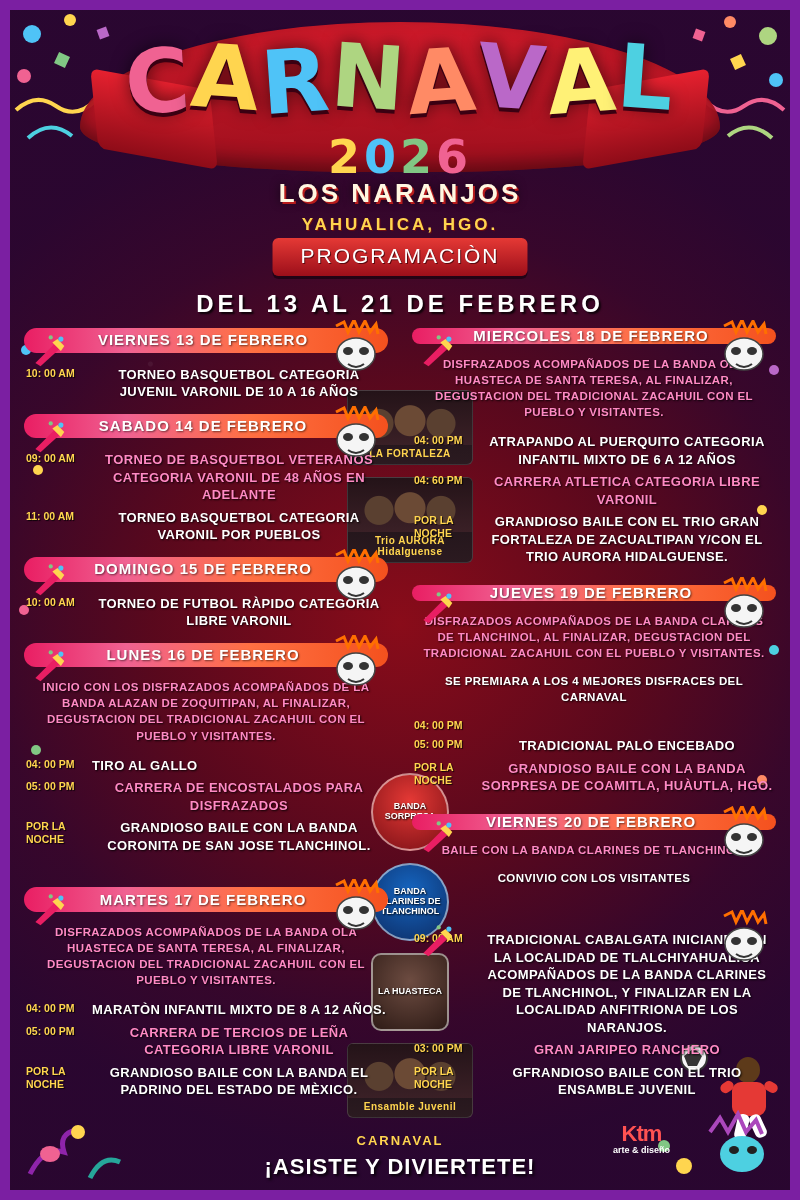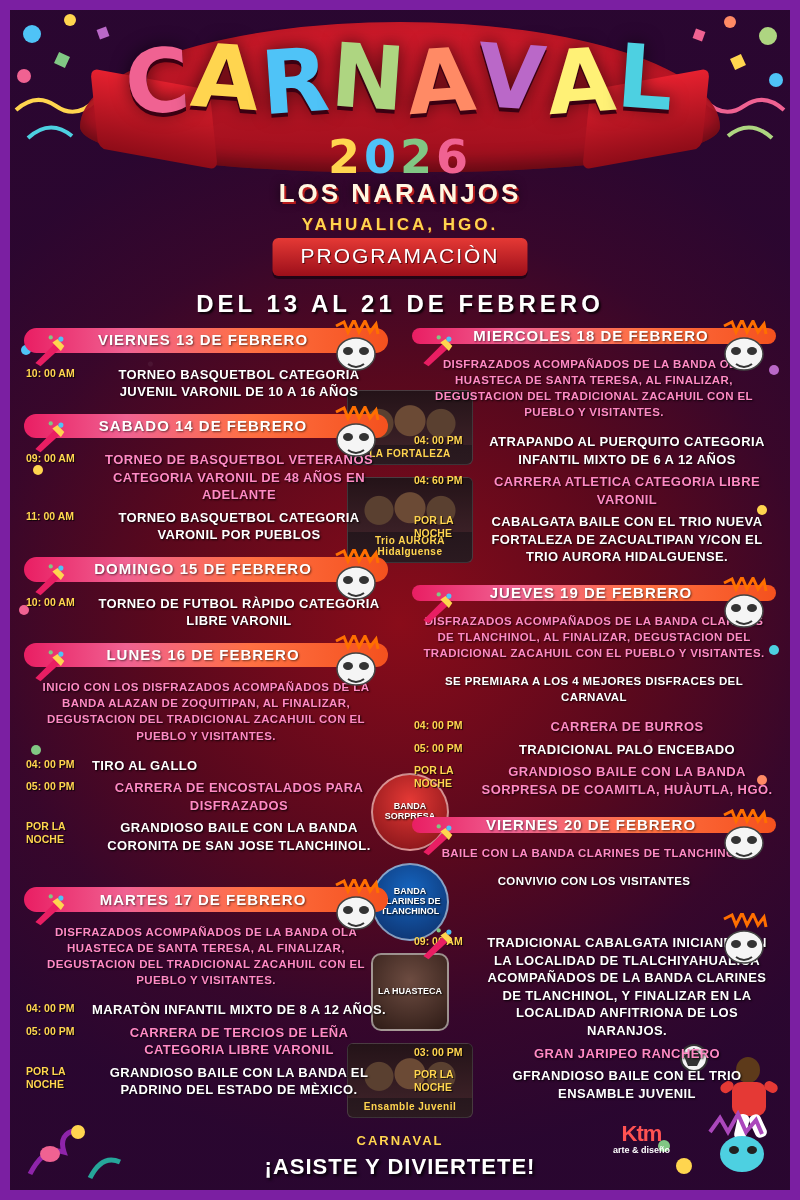--- a/index.html
+++ b/index.html
@@ -444,21 +444,21 @@
         <div class="ev">
           <div class="time">04: 00 PM</div>
           <div class="desc white">ATRAPANDO AL PUERQUITO CATEGORIA INFANTIL MIXTO DE 6 A 12 AÑOS</div>
         </div>
         <div class="ev">
           <div class="time">04: 60 PM</div>
           <div class="desc pink">CARRERA ATLETICA CATEGORIA LIBRE VARONIL</div>
         </div>
         <div class="ev">
           <div class="time">POR LA NOCHE</div>
-          <div class="desc white">CABALGATA BAILE CON EL TRIO NUEVA FORTALEZA DE ZACUALTIPAN Y/CON EL TRIO AURORA HIDALGUENSE.</div>
+          <div class="desc white">GRANDIOSO BAILE CON EL TRIO GRAN FORTALEZA DE ZACUALTIPAN Y/CON EL TRIO AURORA HIDALGUENSE.</div>
         </div>
       </div>
 
       <div class="day-head two-line" style="margin-top:6px">
         <svg class="party-horn" viewBox="0 0 40 40">
           <path d="M4 34 L26 12 L32 18 L10 38z" fill="#e91e63"></path>
           <path d="M24 10 l10 10 4 -6 -8 -8z" fill="#ffd54f"></path>
           <circle cx="34" cy="6" r="3" fill="#4fc3f7"></circle>
             <circle cx="22" cy="4" r="2.5" fill="#81c784"></circle>
         </svg>
@@ -469,21 +469,20 @@
           <ellipse cx="18" cy="31" rx="5" ry="4" fill="#333"></ellipse>
             <ellipse cx="34" cy="31" rx="5" ry="4" fill="#333"></ellipse>
           <path d="M18 44 q8 6 16 0" stroke="#333" stroke-width="2" fill="none"></path>
         </svg>
       </div>
       <div class="block pink">DISFRAZADOS ACOMPAÑADOS DE LA BANDA CLARINES DE TLANCHINOL, AL FINALIZAR, DEGUSTACION DEL TRADICIONAL ZACAHUIL CON EL PUEBLO Y VISITANTES.</div>
       <div class="block white">SE PREMIARA A LOS 4 MEJORES DISFRACES DEL CARNAVAL</div>
       <div class="events">
         <div class="ev">
           <div class="time">04: 00 PM</div>
-          <div class="desc pink">CARRERA DE BURROS</div>
         </div>
         <div class="ev">
           <div class="time">05: 00 PM</div>
           <div class="desc white">TRADICIONAL PALO ENCEBADO</div>
         </div>
         <div class="ev">
           <div class="time">POR LA NOCHE</div>
           <div class="desc pink">GRANDIOSO BAILE CON LA BANDA SORPRESA DE COAMITLA, HUÀUTLA, HGO.</div>
         </div>
       </div>

